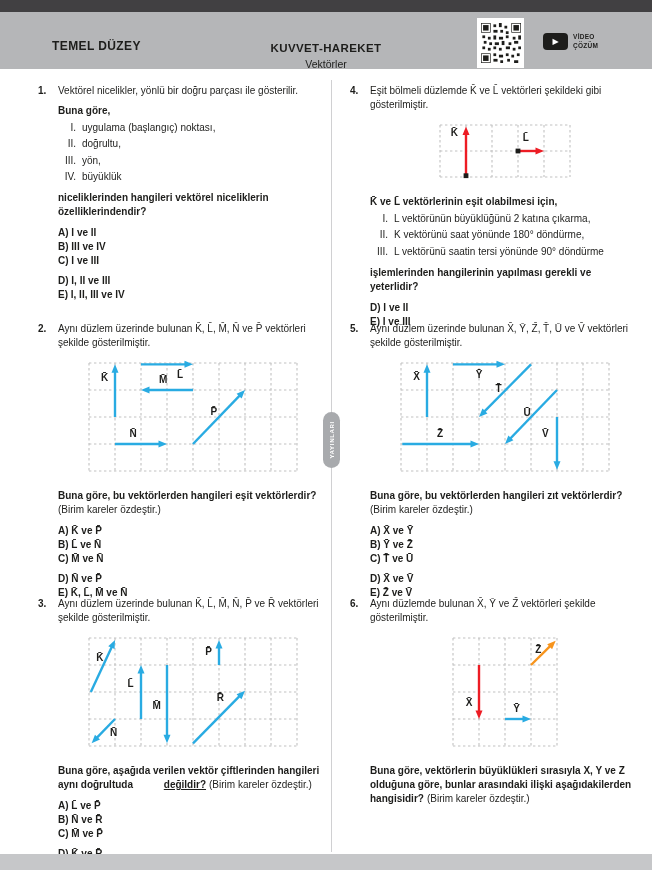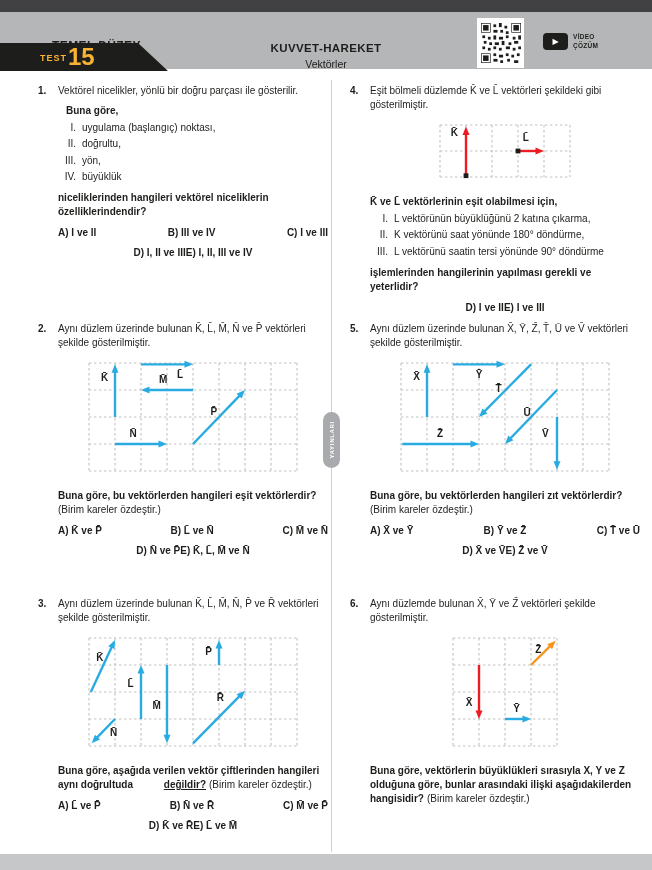--- a/index.html
+++ b/index.html
@@ -30,48 +30,44 @@
   .footer-strip { position:absolute; left:0; top:854px; width:652px; height:16px; background:#c6c7c9; }
 
   
   .q { position:absolute; width:290px; font-size:10px; line-height:1.4; }
   .q1 { left:38px;  top:84px; }  .q2 { left:38px;  top:322px; }  .q3 { left:38px;  top:597px; }
   .q4 { left:350px; top:84px; }  .q5 { left:350px; top:322px; }  .q6 { left:350px; top:597px; }
   .qline { display:flex; }
   .qnum { width:20px; font-weight:bold; flex:none; }
   .qintro { flex:1; }
   .qbody { padding-left:20px; }
-  .lead { font-weight:bold; margin:6px 8px 2px; }
+  .lead { font-weight:bold; margin:6px 0 2px; }
   .ritem { display:flex; margin:2.5px 0; }
   .rnum { width:18px; text-align:right; margin-right:6px; flex:none; }
   .stem { font-weight:bold; margin:7px 0 2px; }
   .stem .u { text-decoration:underline;padding-left:28px; }
   .note-inline { font-weight:normal; margin-left:3px; }
   .note-block { font-weight:normal; display:block; }
   .opts { margin-top:7px; font-weight:bold; }
-  .optrow { display:flex; margin-top:6px; }
+  .optrow { display:flex; margin-top:6px;flex-direction:column; }
   .optrow.r1 { justify-content:space-between; }
   .optrow.r2 { justify-content:center; }
   .figwrap { text-align:center; margin:9px 0 10px; }
   .figwrap svg { display:inline-block; }
 </style>
 </head>
 <body>
 
 <div class="page">
 
   <div class="topstrip"></div>
   <div class="header-band">
     <div class="level">TEMEL DÜZEY</div>
     <div class="subject">KUVVET-HAREKET</div>
     <div class="topic">Vektörler</div>
-  </div>
-  <div class="test-badge">
-    <span class="test-word">TEST</span>
-    <span class="test-num">15</span>
   </div>
   <div class="qrbox">
     <svg width="40" height="40" viewBox="0 0 29 29">
       <rect x="0" y="0" width="29" height="29" fill="#ffffff"></rect>
       <g fill="#1d1d1b">
         <rect x="0" y="0" width="7" height="7"></rect>
           <rect x="22" y="0" width="7" height="7"></rect>
           <rect x="0" y="22" width="7" height="7"></rect>
         <rect x="9" y="1" width="2" height="2"></rect>
           <rect x="13" y="0" width="2" height="3"></rect>

